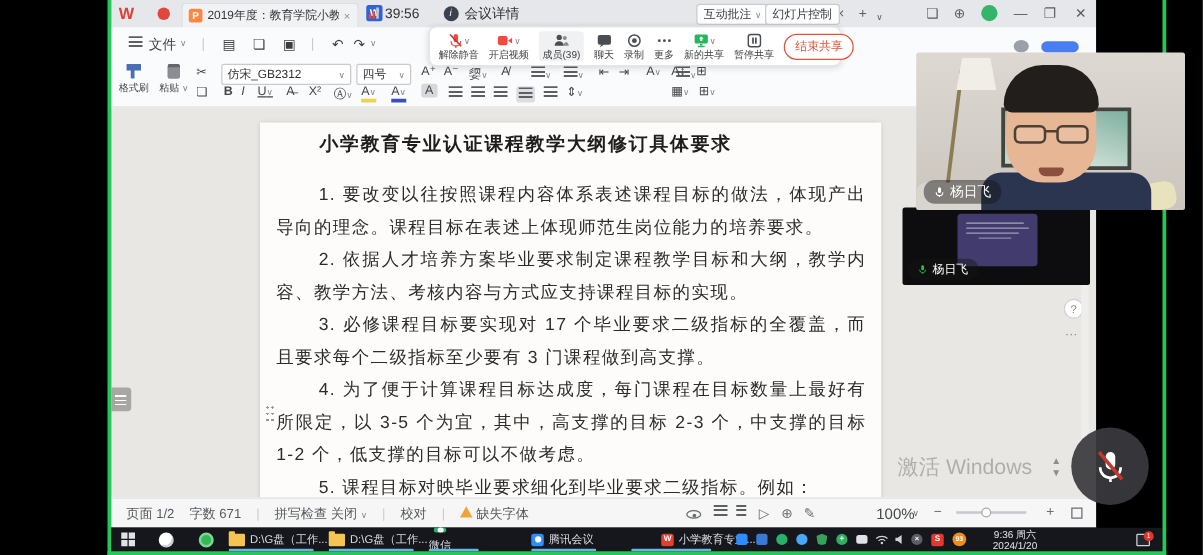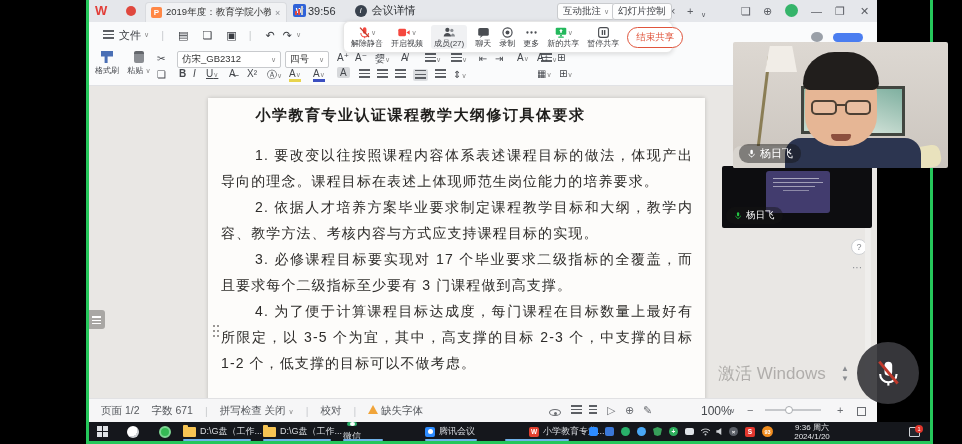--- a/index.html
+++ b/index.html
@@ -159,20 +159,21 @@
     </div>
 
     <div class="canvas">
       <div class="page">
         <div class="doc-title">小学教育专业认证课程教学大纲修订具体要求</div>
         <div class="doc-body">
             <p class="docp"><span>1. 要改变以往按照课程内容体系表述课程目标的做法，体现产出导向的理念。课程目标在表述上体现师范生岗位能力的培养要求。</span></p>
             <p class="docp"><span>2. 依据人才培养方案毕业要求制定课程教学目标和大纲，教学内容、教学方法、考核内容与方式应支持课程目标的实现。</span></p>
             <p class="docp"><span>3. 必修课程目标要实现对 17 个毕业要求二级指标的全覆盖，而且要求每个二级指标至少要有 3 门课程做到高支撑。</span></p>
             <p class="docp"><span>4. 为了便于计算课程目标达成度，每门课程在目标数量上最好有所限定，以 3-5 个为宜，其中，</span><span style="font-weight: normal;">高支撑的目标 2-3 个</span><span>，中支撑的目标 1-2 个，低支撑的目标可以不做考虑。</span></p>
+            <p class="docp"><span>5. 课程目标对映毕业要求细化到毕业要求二级指标。例如：</span></p>
           </div>
         <div class="dots6 abs" style="left:4px;top:226px;"></div>
       </div>
       <div class="abs" style="left:-1px;top:224px;width:17px;height:19px;background:#a9a7a4;border-radius:0 3px 3px 0;display:flex;align-items:center;justify-content:center;">
         <span class="bars" style="background:repeating-linear-gradient(to bottom,#fff 0 1.5px,transparent 1.5px 3.6px);width:9px;height:8px;"></span>
       </div>
       <div class="abs" style="left:762px;top:153px;width:16px;height:16px;border-radius:50%;background:#fff;border:1px solid #cfd1d4;color:#85888d;font-size:9px;display:flex;align-items:center;justify-content:center;">?</div>
       <div class="abs" style="left:763px;top:176px;color:#85888d;font-size:10px;">···</div>
       <div class="abs wm1" style="left:629px;top:276px;">激活 Windows</div>
       <div class="abs" style="left:776px;top:2px;width:6px;height:306px;background:#efeeec;">
@@ -251,21 +252,21 @@
         </span>
       <span class="ml">开启视频</span>
     </div>
     <div class="mbtn" style="background:#f0f1f3;border-radius:3px;padding:1px 3px;">
       <svg width="14" height="13" viewBox="0 0 16 16">
           <circle cx="6" cy="4.8" r="2.6" fill="#4a4d52"></circle>
           <path d="M1.5 13c0-2.8 2-4.4 4.5-4.4s4.5 1.6 4.5 4.4z" fill="#4a4d52"></path>
           <circle cx="11.5" cy="5.4" r="2" fill="#8a8d92"></circle>
           <path d="M10.2 13c.2-2.2 1.2-3.4 2.6-3.7 1.5.4 2.4 1.7 2.6 3.7z" fill="#8a8d92"></path>
         </svg>
-      <span class="ml">成员(27)</span>
+      <span class="ml">成员(39)</span>
     </div>
     <div class="mbtn">
       <svg width="13" height="13" viewBox="0 0 16 16">
           <rect x="1.5" y="2.5" width="13" height="9.5" rx="2" fill="#4a4d52"></rect>
           <path d="M5 11.5l-1.5 3.2 4.5-3.2z" fill="#4a4d52"></path>
         </svg>
       <span class="ml">聊天</span>
     </div>
     <div class="mbtn">
       <svg width="13" height="13" viewBox="0 0 16 16">

